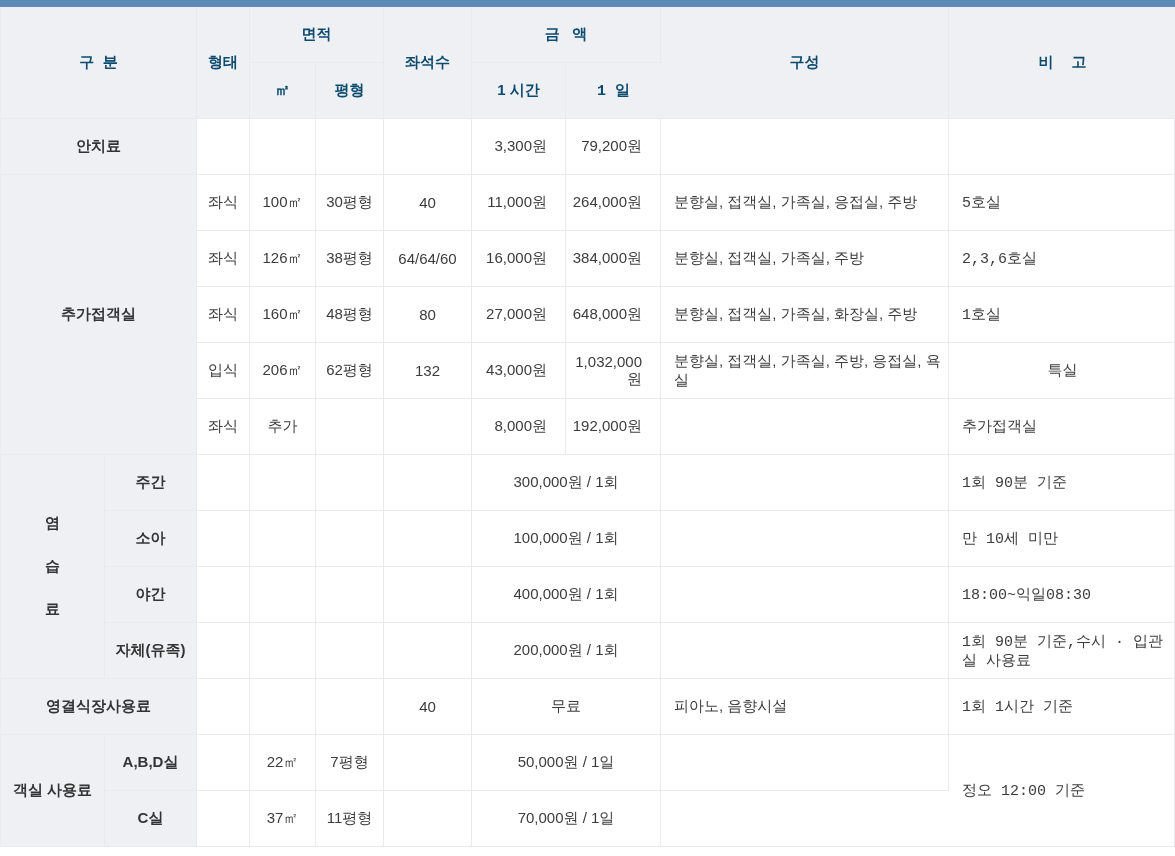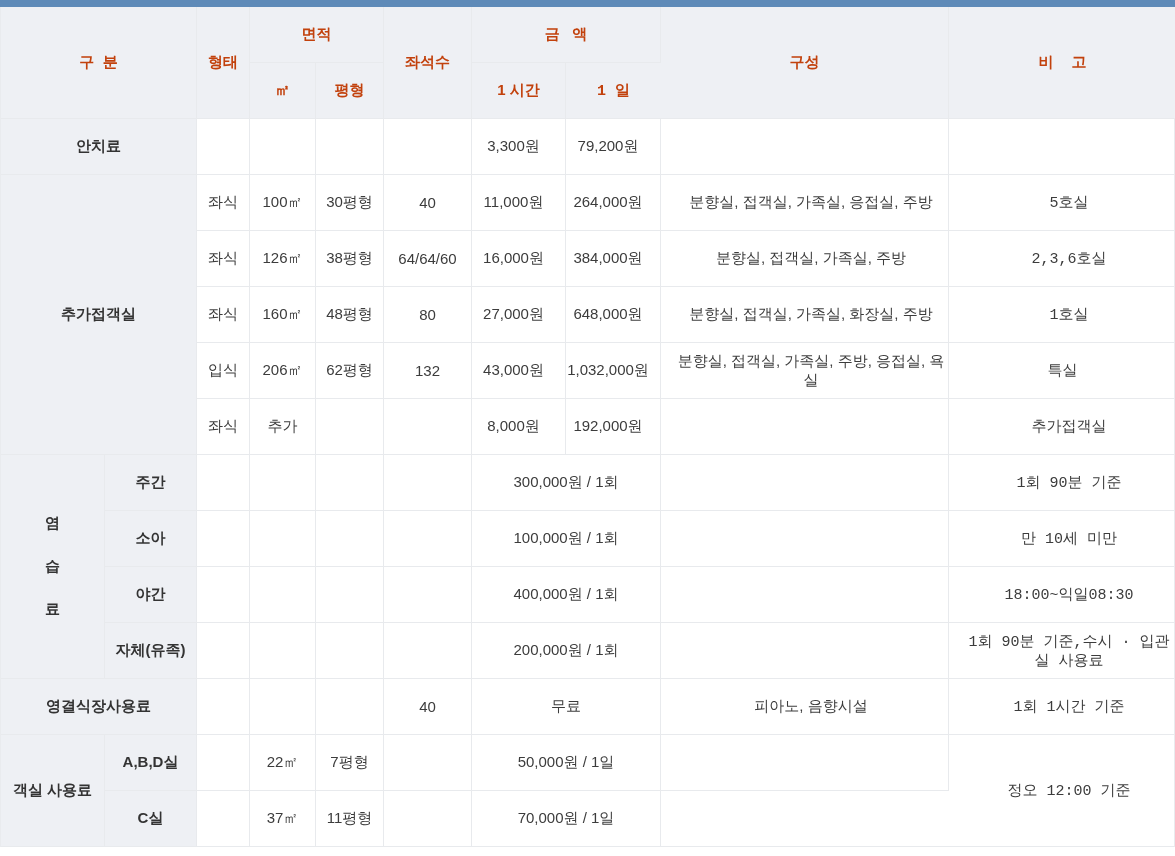--- a/index.html
+++ b/index.html
@@ -30,36 +30,36 @@
     vertical-align: middle;
     text-align: center;
     overflow: hidden;
   }
   th:last-child, td:last-child { border-right: none; font-family: Liberation Mono, monospace; }
   thead tr { height: 55px; }
   tbody tr { height: 56px; }
   th {
     background: #eef0f4;
     font-weight: 700;
-    color: #c2410c;
+    color: #0c4a6e;
     white-space: pre;
   }
   td.lbl {
     background: #eef0f4;
     font-weight: 700;
     color: #333333;
     margin-left: 32px;
   }
   td.vert {
     white-space: pre-line;
     line-height: 2.85;
     font-weight: 700;
   }
-  td.num { text-align: center; padding-right: 10px; }
-  td.lft { text-align: center; padding-left: 13px; }
+  td.num { text-align: right; padding-right: 18px; }
+  td.lft { text-align: left; padding-left: 13px; }
   td.ctr { }
 </style>
 </head>
 <body>
 
 <div class="page">
   <div class="top-bar"></div>
   <div class="tbl-wrap">
     <table>
       <colgroup>

